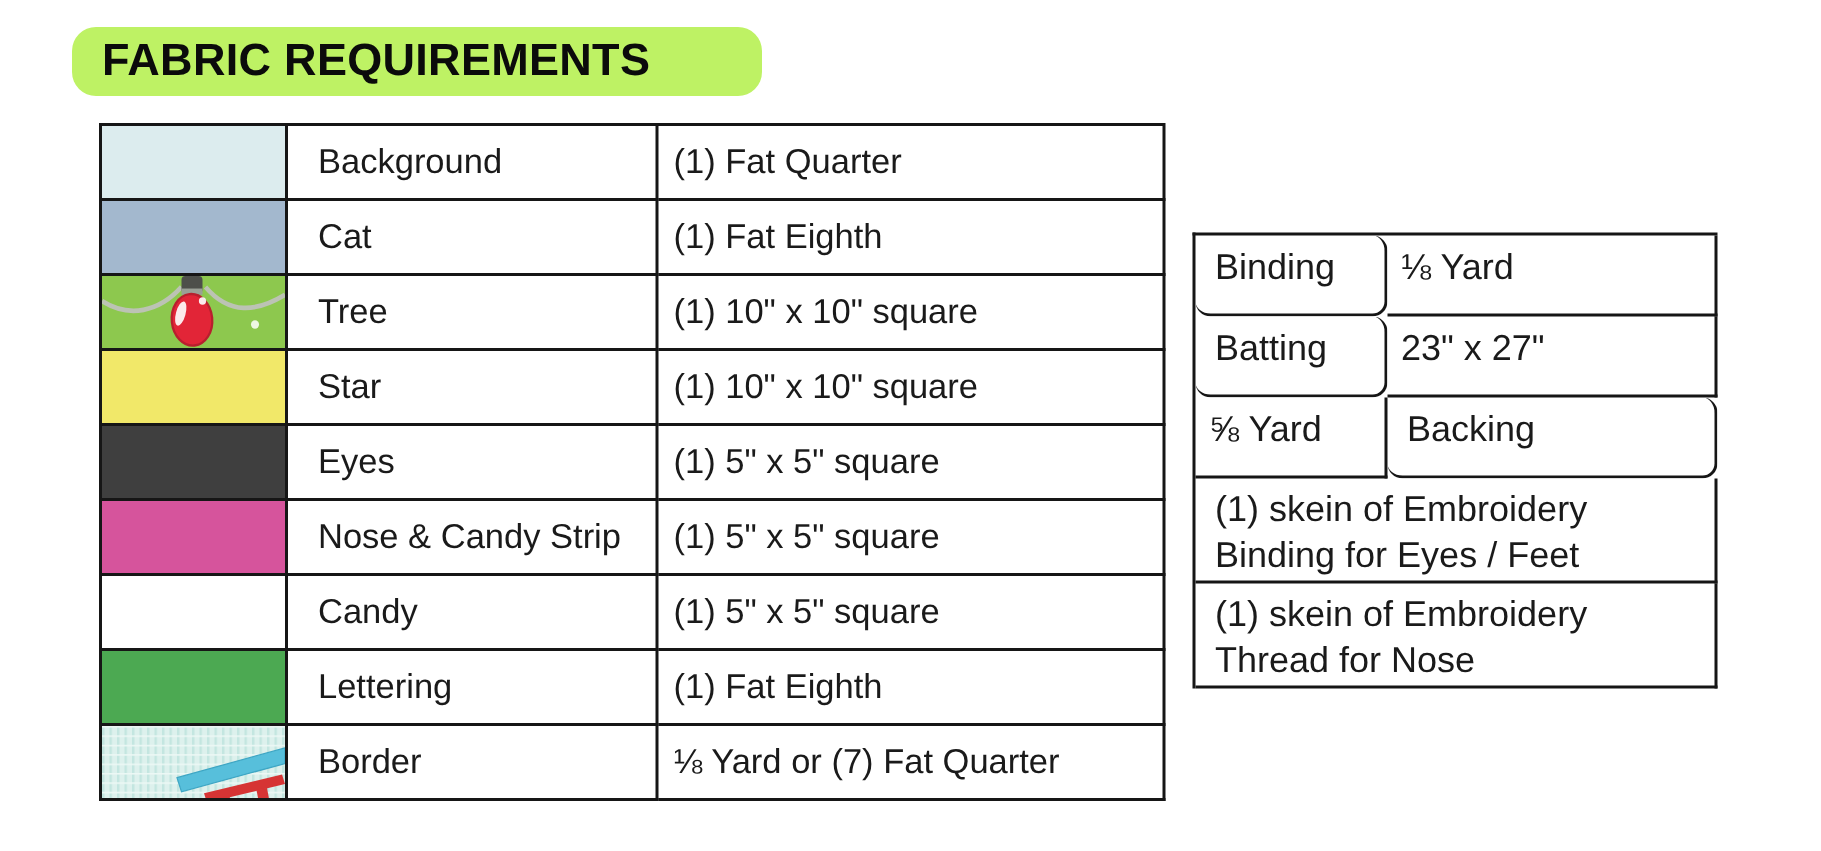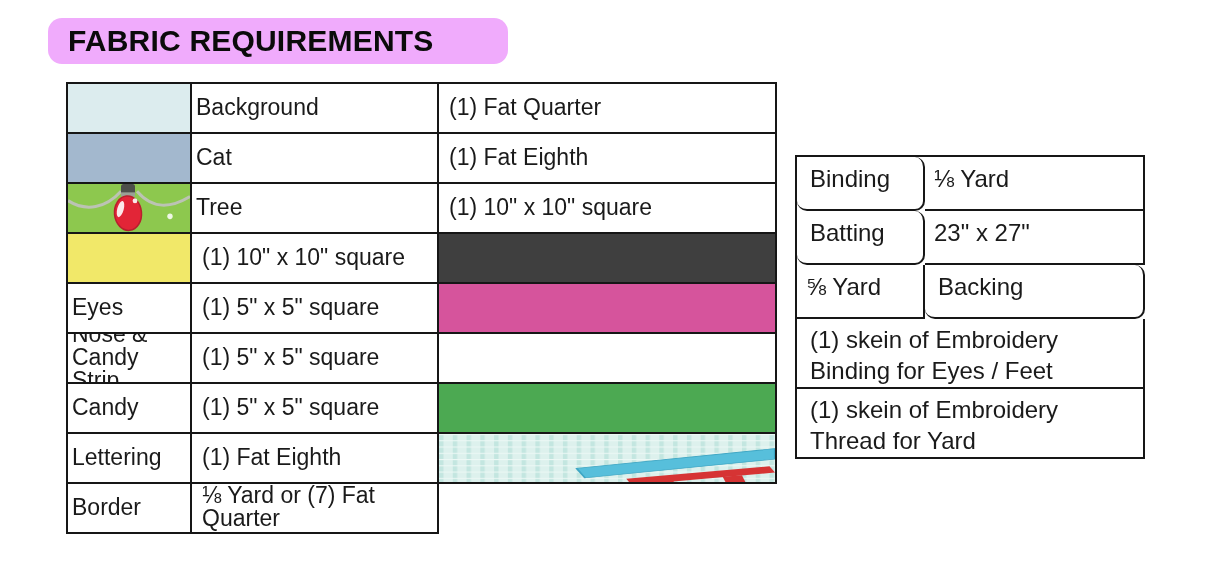--- a/index.html
+++ b/index.html
@@ -48,21 +48,21 @@
     left: 66px; top: 82px;
     grid-template-columns: 124px 247px 338px;
     grid-auto-rows: 50px;
   }
   .fabric-table .txt {
     display: flex; align-items: center;
     font-size: 23px;
     line-height: 1;
     padding-bottom: 2px;
   }
-  .fabric-table .name { padding-left: 4px; }
+  .fabric-table .name { padding-left: 20px; }
   .fabric-table .qty  { padding-left: 10px; }
   .swatch { position: relative; padding: 0; }
   .swatch-fill { width: 100%; height: 100%; position: relative; }
   .swatch-fill svg { position: absolute; left: 0; top: 0; width: 100%; height: 100%; display: block; }
 
   
   .notions-table {
     left: 795px; top: 155px;
     grid-template-columns: 128px 220px;
     grid-template-rows: 54px 54px 54px 70px 70px;
@@ -79,21 +79,21 @@
     grid-column: 1 / 3;
     font-size: 24px;
     line-height: 31px;
     padding: 5px 10px 0 13px;
   }
   .note-line { display: block; }
 </style>
 </head>
 <body>
 
-<div class="header-pill" style="background-color: #f0abfc;">
+<div class="header-pill" style="background-color: #bef264; border-radius: 16px;">
   <span class="header-title">FABRIC REQUIREMENTS</span>
 </div>
 
 <div class="tbl fabric-table">
 
   <div class="cell swatch">
     <div class="swatch-fill" style="background-color: rgb(220, 236, 238);"></div>
   </div>
   <div class="cell txt name">Background</div>
   <div class="cell txt qty">(1) Fat Quarter</div>
@@ -117,20 +117,21 @@
         <circle cx="102" cy="31" r="2.7" fill="#ffffff" opacity="0.85"></circle>
       </svg>
     </div>
   </div>
   <div class="cell txt name">Tree</div>
   <div class="cell txt qty">(1) 10" x 10" square</div>
 
   <div class="cell swatch">
     <div class="swatch-fill" style="background-color: rgb(241, 232, 105);"></div>
   </div>
+  <div class="cell txt name">Star</div>
   <div class="cell txt qty">(1) 10" x 10" square</div>
 
   <div class="cell swatch">
     <div class="swatch-fill" style="background-color: rgb(63, 63, 63);"></div>
   </div>
   <div class="cell txt name">Eyes</div>
   <div class="cell txt qty">(1) 5" x 5" square</div>
 
   <div class="cell swatch">
     <div class="swatch-fill" style="background-color: rgb(214, 84, 156);"></div>
@@ -183,15 +184,15 @@
   <div class="cell txt nval">⅝ Yard</div>
   <div class="cell txt nname">Backing</div>
 
   <div class="cell note-cell">
     <span class="note-line">(1) skein of Embroidery</span>
     <span class="note-line">Binding for Eyes / Feet</span>
   </div>
 
   <div class="cell note-cell">
     <span class="note-line">(1) skein of Embroidery</span>
-    <span class="note-line">Thread for Yard</span>
+    <span class="note-line">Thread for Nose</span>
   </div>
 </div>
 
 </body></html>

